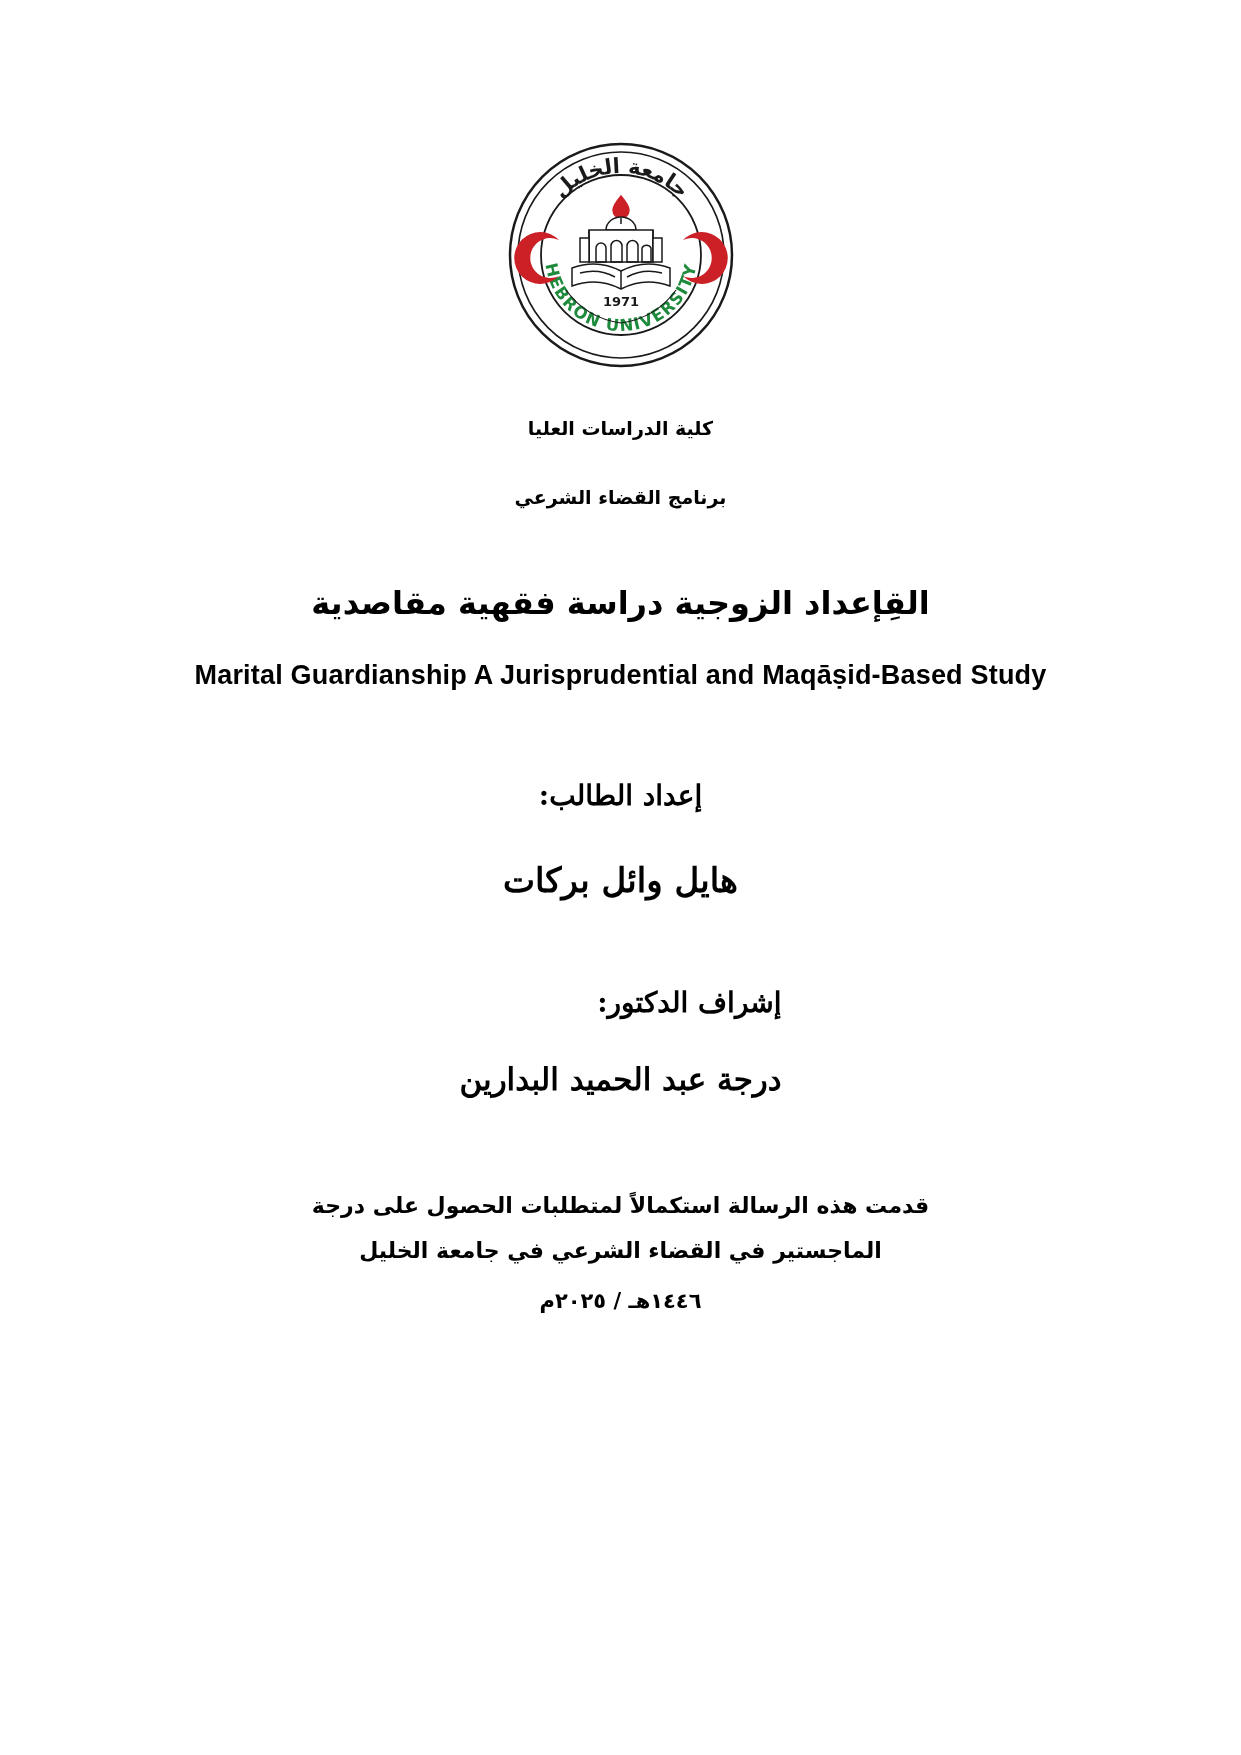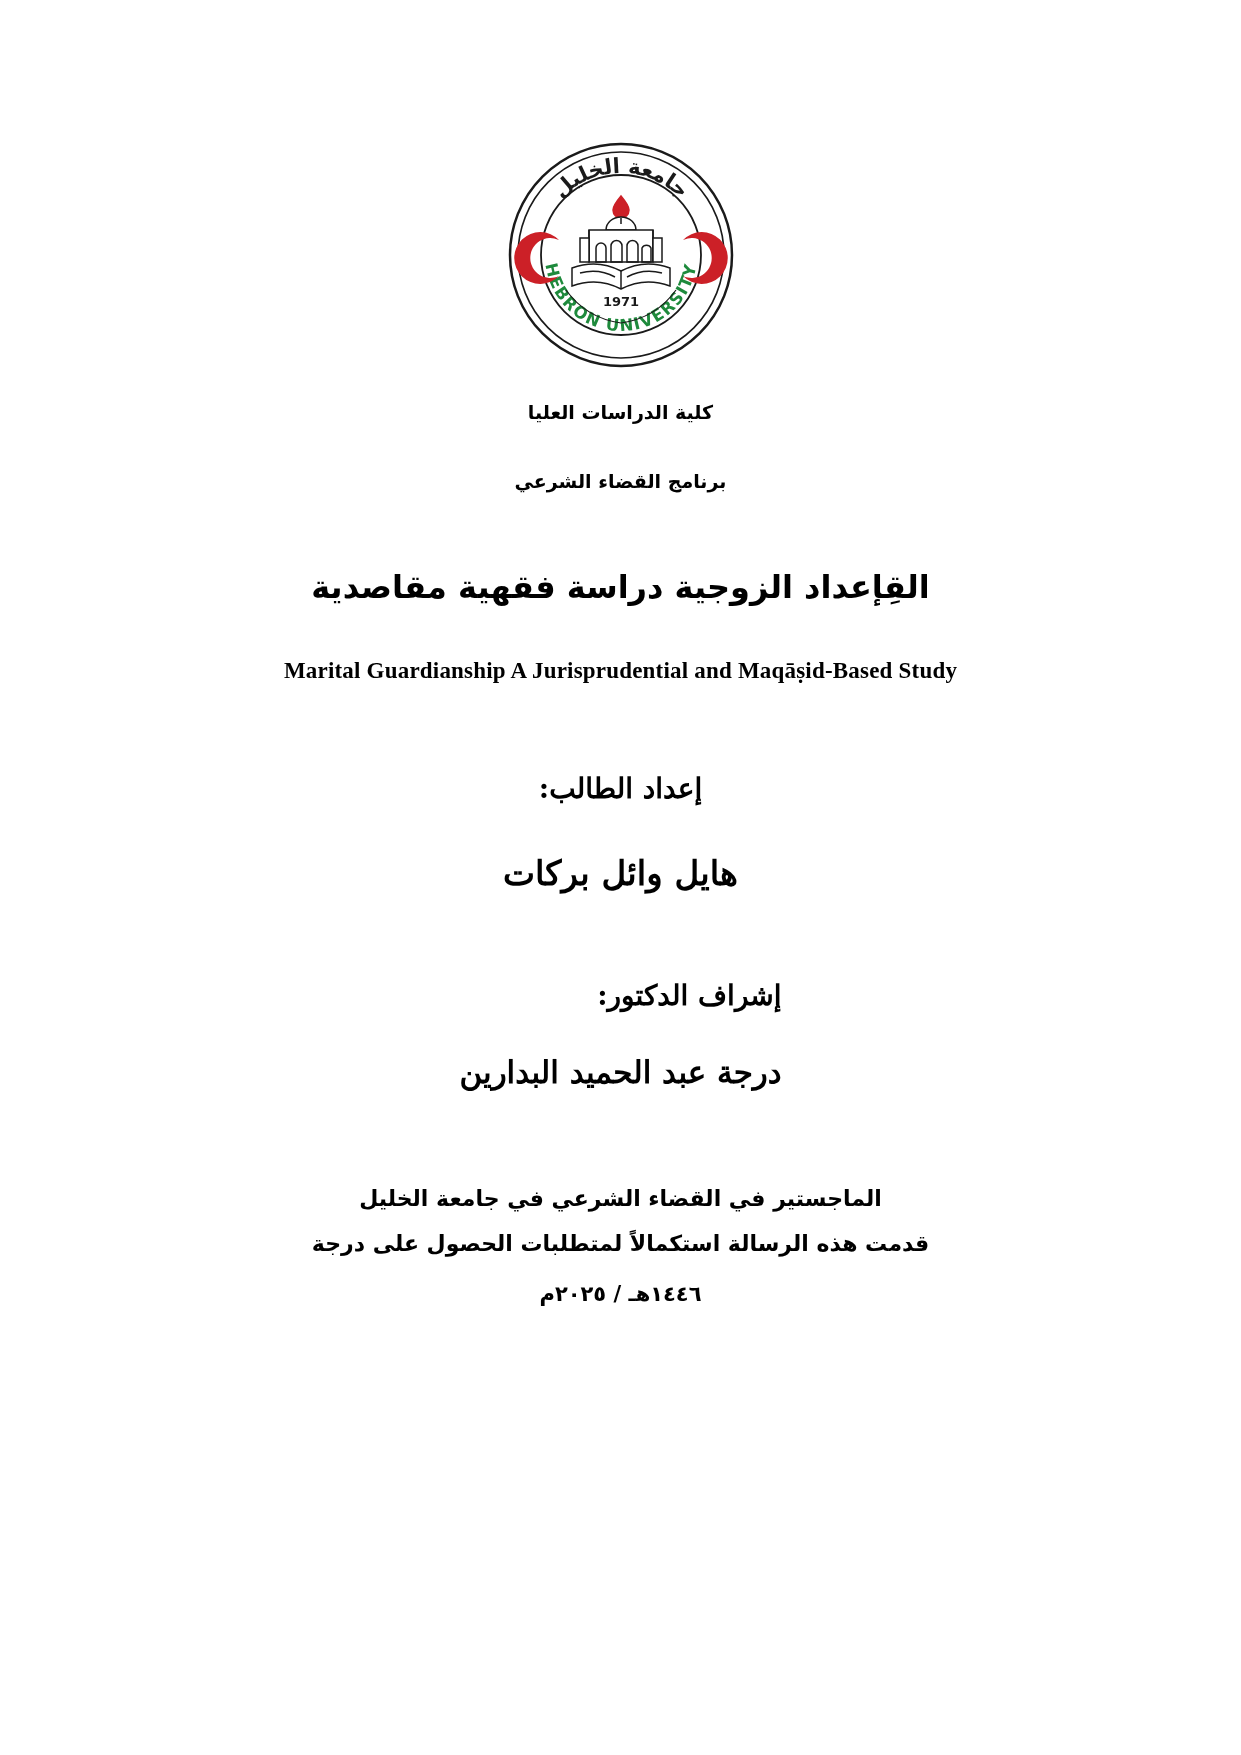--- a/index.html
+++ b/index.html
@@ -32,21 +32,21 @@
     height: 230px;
   }
   .logo-wrap svg {
     display: block;
     width: 230px;
     height: 230px;
   }
 
   
   .faculty-block {
-    margin-top: 28px;
+    margin-top: 44px;
     text-align: center;
     direction: rtl;
   }
   .faculty-line {
     font-family: "DejaVu Sans", sans-serif;
     font-weight: bold;
     font-size: 19px;
     line-height: 1.5;
   }
   .faculty-line.second {
@@ -60,24 +60,24 @@
     width: 100%;
   }
   .title-ar {
     font-family: "DejaVu Sans", sans-serif;
     font-weight: bold;
     font-size: 32px;
     line-height: 1.4;
   }
   .title-en {
     direction: ltr;
-    margin-top: 48px;
-    font-family: Liberation Serif, serif;
-    font-weight: bold;
-    font-size: 23px;
+    margin-top: 34px;
+    font-family: Liberation Sans, sans-serif;
+    font-weight: bold;
+    font-size: 27px;
     letter-spacing: 0.2px;
   }
 
   .author-block {
     margin-top: 85px;
     text-align: center;
     direction: rtl;
   }
   .label-lg {
     font-family: "DejaVu Serif", serif;
@@ -189,18 +189,18 @@
     <div class="label-lg">إعداد الطالب:</div>
     <div class="value-lg">هايل وائل بركات</div>
   </div>
 
   <div class="supervisor-block">
     <div class="label-lg">إشراف الدكتور:</div>
     <div class="value-lg">درجة عبد الحميد البدارين</div>
   </div>
 
   <div class="footer-block">
+    <div class="footer-line">قدمت هذه الرسالة استكمالاً لمتطلبات الحصول على درجة</div>
     <div class="footer-line">الماجستير في القضاء الشرعي في جامعة الخليل</div>
-    <div class="footer-line">قدمت هذه الرسالة استكمالاً لمتطلبات الحصول على درجة</div>
     <div class="footer-date">١٤٤٦هـ / ٢٠٢٥م</div>
   </div>
 
 </div>
 
 </body></html>

